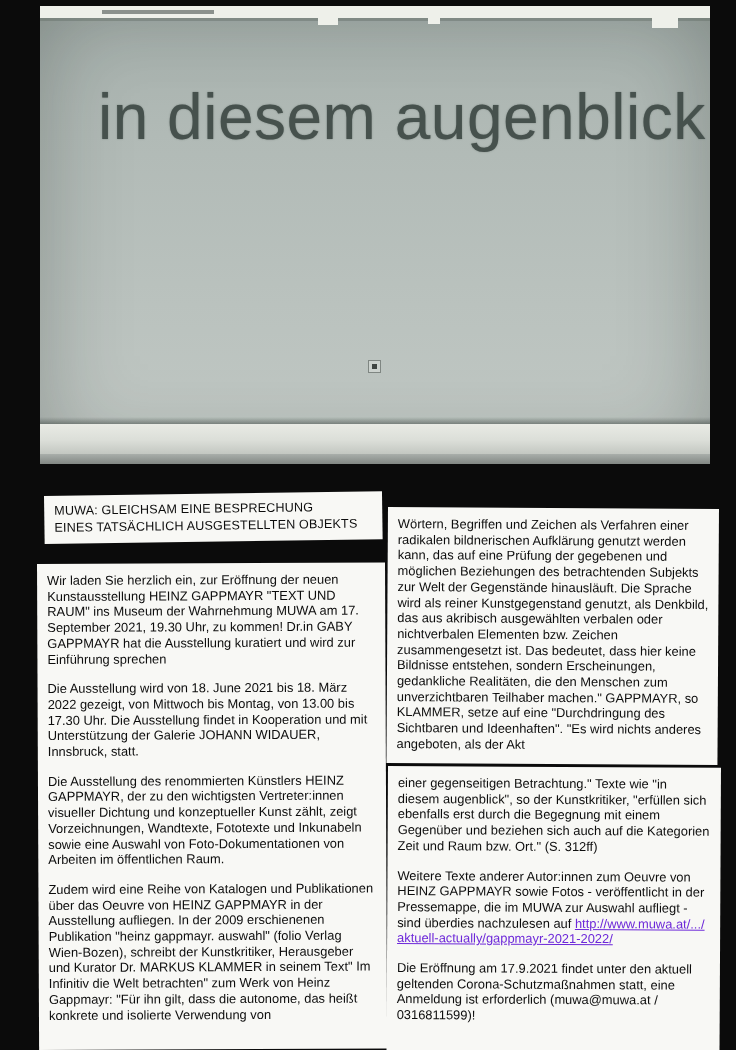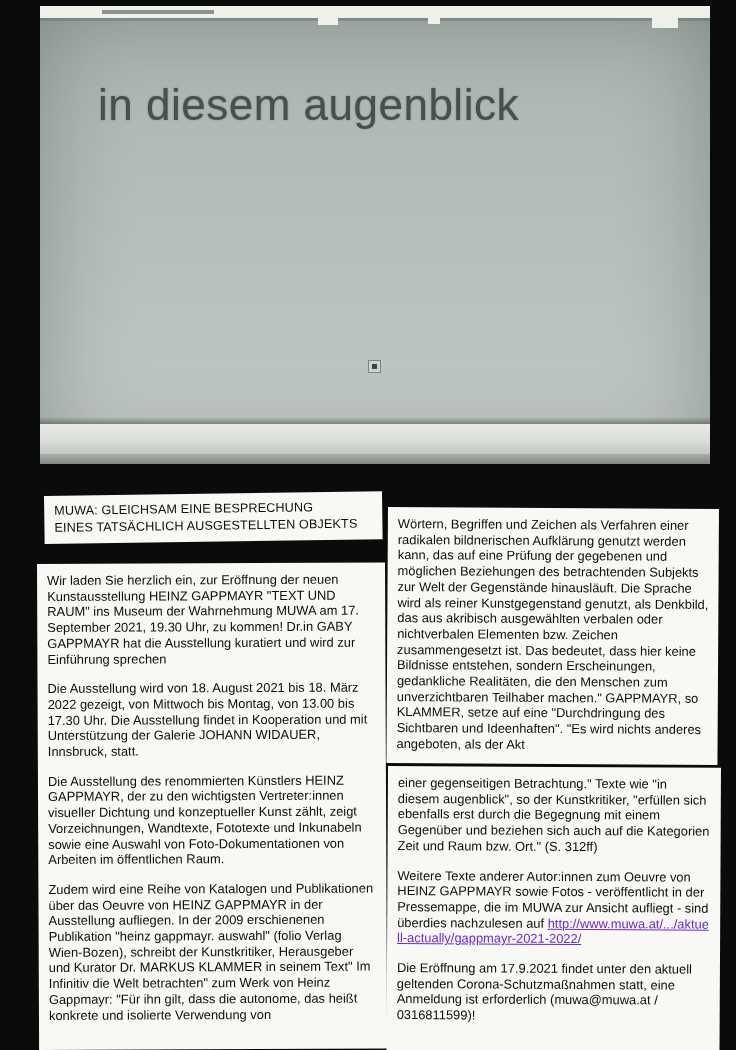--- a/index.html
+++ b/index.html
@@ -19,21 +19,21 @@
   }
   .top-band { position:absolute; left:0; top:0; width:100%; height:12px; background:#eef0ea; }
   .band-slot { position:absolute; left:62px; top:4px; width:112px; height:4px; background:#8b918d; }
   .band-shadow { position:absolute; left:0; top:12px; width:100%; height:3px; background:rgba(100,110,104,0.45); }
   .tab { position:absolute; background:#eef0ea; top:12px; }
   .tab1 { left:278px; width:20px; height:7px; }
   .tab2 { left:388px; width:12px; height:6px; }
   .tab3 { left:612px; width:26px; height:10px; }
   .wall-text {
     position:absolute; left:58px; top:74px;
-    font-size:44px; font-weight:400; letter-spacing:0.5px;
+    font-size:64px; font-weight:400; letter-spacing:0.5px;
     color:#46514d; text-shadow:0 0 1.5px rgba(70,81,77,0.65);
     white-space:nowrap;
   }
   .socket {
     position:absolute; left:328px; top:354px; width:13px; height:13px;
     background:#ccd2ce; border:1px solid #7f8682;
     display:flex; align-items:center; justify-content:center;
   }
   .socket-inner { width:5px; height:5px; background:#3f4542; }
   .ledge-shadow { position:absolute; left:0; bottom:40px; width:100%; height:7px;
@@ -88,28 +88,28 @@
     <div class="ledge-base"></div>
   </div>
 
   <div class="paper headline-box">
     <div>MUWA: GLEICHSAM EINE BESPRECHUNG</div>
     <div>EINES TATSÄCHLICH AUSGESTELLTEN OBJEKTS</div>
   </div>
 
   <div class="paper col col-left">
     <p>Wir laden Sie herzlich ein, zur Eröffnung der neuen Kunstausstellung HEINZ GAPPMAYR "TEXT UND RAUM" ins Museum der Wahrnehmung MUWA am 17. September 2021, 19.30 Uhr, zu kommen! Dr.in GABY GAPPMAYR hat die Ausstellung kuratiert und wird zur Einführung sprechen</p>
-    <p>Die Ausstellung wird von 18. August 2021 bis 18. März 2022 gezeigt, von Mittwoch bis Montag, von 13.00 bis 17.30 Uhr. Die Ausstellung findet in Kooperation und mit Unterstützung der Galerie JOHANN WIDAUER, Innsbruck, statt.</p>
+    <p>Die Ausstellung wird von 18. June 2021 bis 18. März 2022 gezeigt, von Mittwoch bis Montag, von 13.00 bis 17.30 Uhr. Die Ausstellung findet in Kooperation und mit Unterstützung der Galerie JOHANN WIDAUER, Innsbruck, statt.</p>
     <p>Die Ausstellung des renommierten Künstlers HEINZ GAPPMAYR, der zu den wichtigsten Vertreter:innen visueller Dichtung und konzeptueller Kunst zählt, zeigt Vorzeichnungen, Wandtexte, Fototexte und Inkunabeln sowie eine Auswahl von Foto-Dokumentationen von Arbeiten im öffentlichen Raum.</p>
     <p>Zudem wird eine Reihe von Katalogen und Publikationen über das Oeuvre von HEINZ GAPPMAYR in der Ausstellung aufliegen. In der 2009 erschienenen Publikation "heinz gappmayr. auswahl" (folio Verlag Wien-Bozen), schreibt der Kunstkritiker, Herausgeber und Kurator Dr. MARKUS KLAMMER in seinem Text" Im Infinitiv die Welt betrachten" zum Werk von Heinz Gappmayr: "Für ihn gilt, dass die autonome, das heißt konkrete und isolierte Verwendung von</p>
   </div>
 
   <div class="paper col col-right-top">
     <p>Wörtern, Begriffen und Zeichen als Verfahren einer radikalen bildnerischen Aufklärung genutzt werden kann, das auf eine Prüfung der gegebenen und möglichen Beziehungen des betrachtenden Subjekts zur Welt der Gegenstände hinausläuft. Die Sprache wird als reiner Kunstgegenstand genutzt, als Denkbild, das aus akribisch ausgewählten verbalen oder nichtverbalen Elementen bzw. Zeichen zusammengesetzt ist. Das bedeutet, dass hier keine Bildnisse entstehen, sondern Erscheinungen, gedankliche Realitäten, die den Menschen zum unverzichtbaren Teilhaber machen." GAPPMAYR, so KLAMMER, setze auf eine "Durchdringung des Sichtbaren und Ideenhaften". "Es wird nichts anderes angeboten, als der Akt</p>
   </div>
 
   <div class="paper col col-right-bottom">
     <p>einer gegenseitigen Betrachtung." Texte wie "in diesem augenblick", so der Kunstkritiker, "erfüllen sich ebenfalls erst durch die Begegnung mit einem Gegenüber und beziehen sich auch auf die Kategorien Zeit und Raum bzw. Ort." (S. 312ff)</p>
-    <p><span>Weitere Texte anderer Autor:innen zum Oeuvre von HEINZ GAPPMAYR sowie Fotos - veröffentlicht in der Pressemappe, die im MUWA zur Ansicht aufliegt - sind überdies nachzulesen auf </span><a class="link" href="#">http://www.muwa.at/.../aktuell-actually/gappmayr-2021-2022/</a></p>
+    <p><span>Weitere Texte anderer Autor:innen zum Oeuvre von HEINZ GAPPMAYR sowie Fotos - veröffentlicht in der Pressemappe, die im MUWA zur Auswahl aufliegt - sind überdies nachzulesen auf </span><a class="link" href="#">http://www.muwa.at/.../aktuell-actually/gappmayr-2021-2022/</a></p>
     <p>Die Eröffnung am 17.9.2021 findet unter den aktuell geltenden Corona-Schutzmaßnahmen statt, eine Anmeldung ist erforderlich (muwa@muwa.at / 0316811599)!</p>
   </div>
 
 </div>
 
 </body></html>

